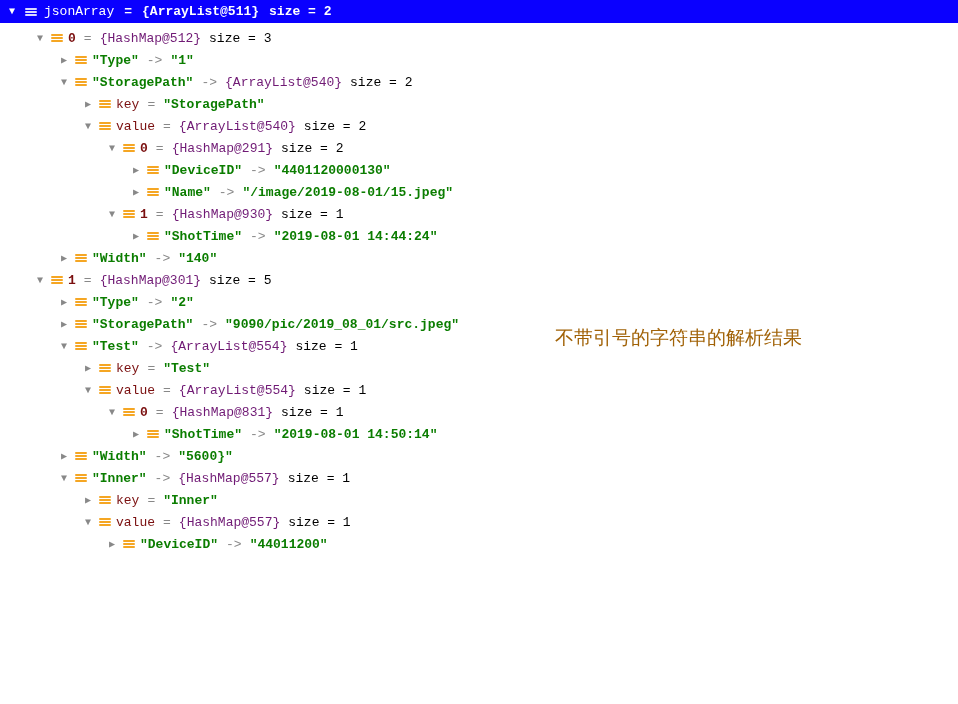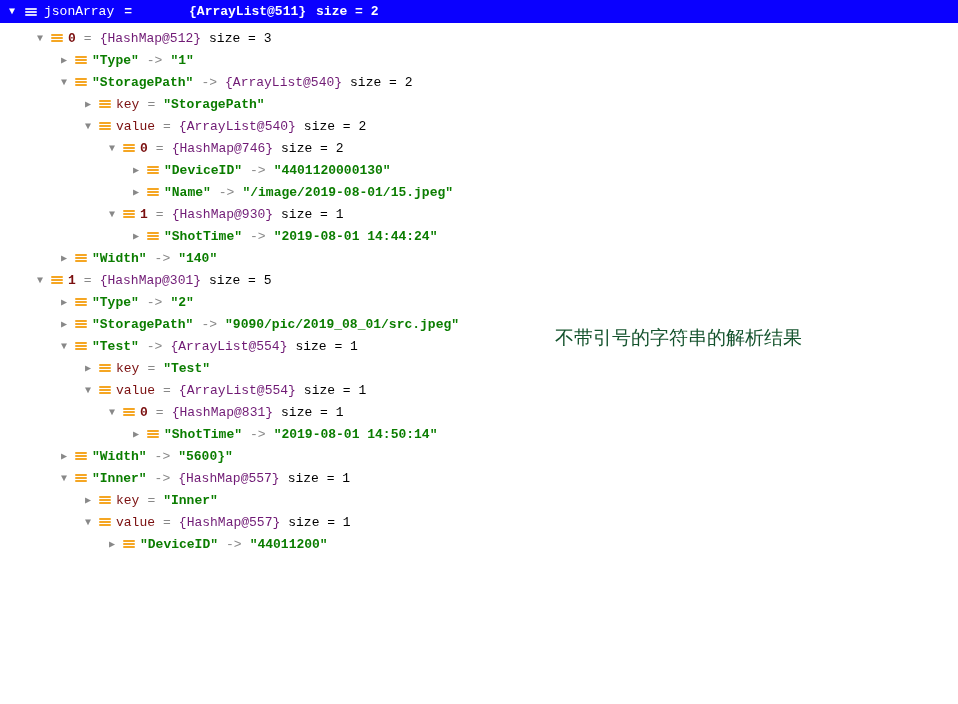--- a/index.html
+++ b/index.html
@@ -54,30 +54,30 @@
     display: block;
     height: 2px;
     background: #f5a623;
     border-radius: 1px;
   }
   .root-row .icon span { background: #fff; opacity:0.85; }
   .var-name-root { color: #fff; font-weight: normal; }
   .eq { color: #888; margin: 0 4px; }
   .root-row .eq { color: #fff; }
   .obj-ref { color: #701a75; }
-  .root-row .obj-ref { color: #fff; margin-left: 47px; }
+  .root-row .obj-ref { color: #fff; }
   .size-label { color: #000; margin-left: 4px; text-align: right; }
   .root-row .size-label { color: #fff; }
   .idx { color: #7a0f0f; font-weight: bold; }
   .key-name { color: #7a0f0f; font-weight: normal; }
   .str { color: #0b7d00; font-weight: bold; }
   .arrow-op { color: #888; margin: 0 4px; }
   .annotation {
     position: absolute;
-    color: #14532d;
+    color: #a16207;
     font-family: "PingFang SC","Microsoft YaHei",sans-serif;
     font-size: 19px;
     font-weight: 500;
     left: 555px;
     top: 325px;
   }
 </style>
 </head>
 <body>
 
@@ -167,21 +167,21 @@
   <div class="row">
     <span class="indent" style="width:96px"></span>
     <span class="arrow">▼</span>
     <span class="icon">
         <span></span>
         <span></span>
         <span></span>
       </span>
     <span class="idx">0</span>
     <span class="eq">=</span>
-    <span class="obj-ref">{HashMap@746}</span>
+    <span class="obj-ref">{HashMap@291}</span>
     <span class="size-label">size = 2</span>
   </div>
 
   <div class="row">
     <span class="indent" style="width:120px"></span>
     <span class="arrow">▶</span>
     <span class="icon">
         <span></span>
         <span></span>
         <span></span>

